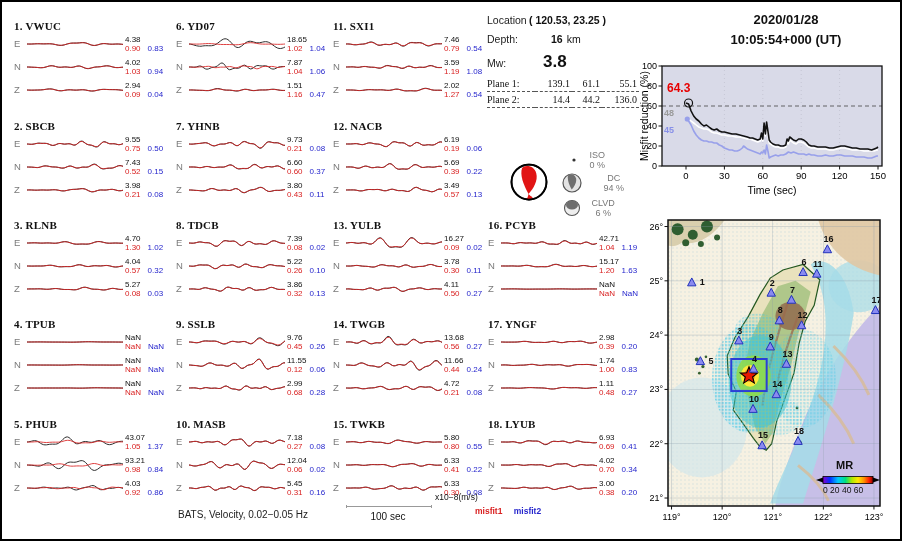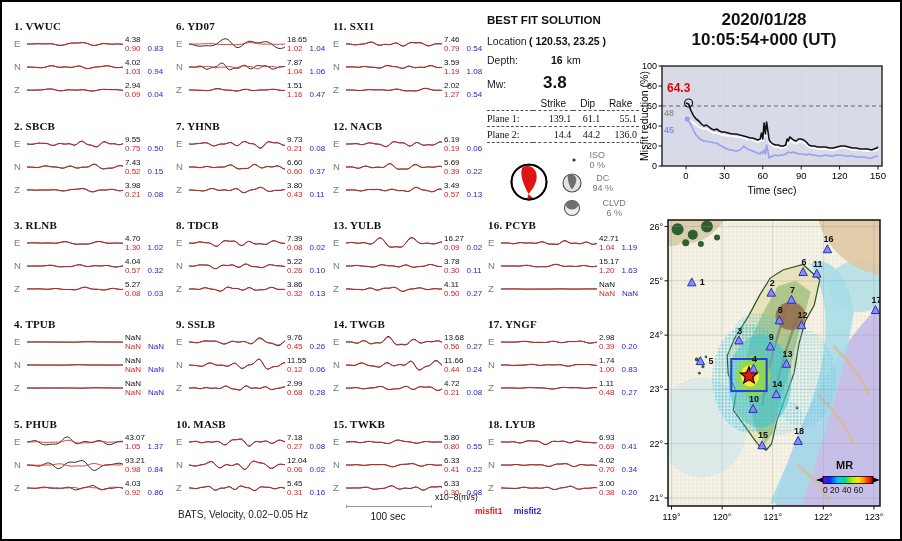--- a/index.html
+++ b/index.html
@@ -24,22 +24,22 @@
   .bfs .val{font-weight:bold;}
   .bfs .mwval{font-size:17px;font-weight:bold;margin-left:14px;}
   .bfs table{border-collapse:collapse;font-size:10px;margin-top:4px;width:152px;}
   .bfs th{font-weight:normal;text-align:center;padding:1px 2px;border-bottom:1px dashed #555;}
   .bfs td{text-align:right;padding:2px 2px;border-bottom:1px dashed #555;font-family:Liberation Serif, serif;}
   .bfs td.pl{text-align:left;padding-left:0;}
   .decomp{position:absolute;font-size:9px;color:#777;}
   .decomp .dn{display:inline-block;vertical-align:middle;}
   .fmech{position:absolute;}
   
-  .hdr{position:absolute;left:656px;top:10px;width:216px;text-align:center;
-       font-weight:bold;font-size:17px;line-height:20px;}
+  .hdr{position:absolute;left:678px;top:10px;width:216px;text-align:center;
+       font-weight:bold;font-size:13px;line-height:20px;}
   
   .caption{position:absolute;left:178px;top:509px;font-size:10px;color:#222;}
   .sbar{position:absolute;left:346px;top:505px;width:84px;height:3px;
         border-left:1px solid #999;border-right:1px solid #999;}
   .sbar i{display:block;margin-top:1px;height:1px;background:#999;}
   .sbar-lab{position:absolute;left:346px;top:511px;width:84px;text-align:center;font-size:10px;}
   .units{position:absolute;left:435px;top:492px;font-size:8.5px;}
   .legend12{position:absolute;left:435px;top:506px;font-size:8.5px;font-weight:bold;padding-left:40px;}
   .legend12 .l1{color:#d92121;}
   .legend12 .l2{color:#2525cc;margin-left:9px;}
@@ -696,42 +696,35 @@
         </svg>
         <div class="nums">
           <div class="amp">3.00</div>
           <div><span class="m1">0.38</span><span class="m2">0.20</span></div>
         </div>
       </div>
     </div>
   </div>
 
 <div class="bfs">
-  <div class="bfs-title">BEST FIT SOLUTION</div>
   <div class="row">
     <span class="lab">Location</span>
     <span class="val">( 120.53,  23.25 )</span>
   </div>
   <div class="row">
     <span class="lab">Depth:</span>
     <span class="val" style="margin-left:22px">16</span>
     <span style="margin-left:4px">km</span>
   </div>
   <div class="row" style="margin-bottom:2px">
     <span class="lab">Mw:</span>
     <span class="mwval">3.8</span>
   </div>
   <table>
     <tbody>
-        <tr>
-      <th></th>
-      <th>Strike</th>
-      <th>Dip</th>
-      <th>Rake</th>
-    </tr>
     <tr>
       <td class="pl">Plane 1:</td>
       <td>139.1</td>
       <td>61.1</td>
       <td>55.1</td>
     </tr>
     <tr>
       <td class="pl">Plane 2:</td>
       <td>14.4</td>
       <td>44.2</td>
@@ -767,37 +760,37 @@
       <defs>
           <clipPath id="dcclip">
             <circle cx="11" cy="11" r="9"></circle>
           </clipPath>
         </defs>
       <circle cx="11" cy="11" r="9" fill="#e3e3e3" stroke="#555" stroke-width="1.2"></circle>
       <g clip-path="url(#dcclip)">
         <path d="M 7.2,3 C 10.3,1.2 13.9,2.6 15,6.2 C 16.1,10 13.5,14.8 10.7,17.5 C 8.2,13 5.8,7.2 7.2,3 Z" fill="#6e6e6e"></path>
       </g>
       </svg>
-    <span style="display:inline-block;vertical-align:middle;margin-left:7px;text-align:center">
+    <span style="display:inline-block;vertical-align:middle;margin-left:18px;text-align:center">
       <span>DC</span><br>
       <span>94 %</span></span>
   </div>
   <div class="decomp" style="left:76px;top:184px">
     <svg class="dn" width="18" height="18" viewBox="0 0 18 18">
       <defs>
           <clipPath id="clclip">
             <circle cx="9" cy="9" r="7.5"></circle>
           </clipPath>
         </defs>
       <circle cx="9" cy="9" r="7.5" fill="#eee" stroke="#555" stroke-width="1.1"></circle>
       <g clip-path="url(#clclip)">
           <ellipse cx="9" cy="6" rx="6" ry="4.6" fill="#6e6e6e"></ellipse>
         </g>
       </svg>
-    <span style="display:inline-block;vertical-align:middle;margin-left:19px;text-align:center">
+    <span style="display:inline-block;vertical-align:middle;margin-left:8px;text-align:center">
       <span>CLVD</span><br>
       <span>6 %</span></span>
   </div>
 </div>
 
 <div class="hdr">
   <div>2020/01/28</div>
   <div>10:05:54+000  (UT)</div>
 </div>
 

